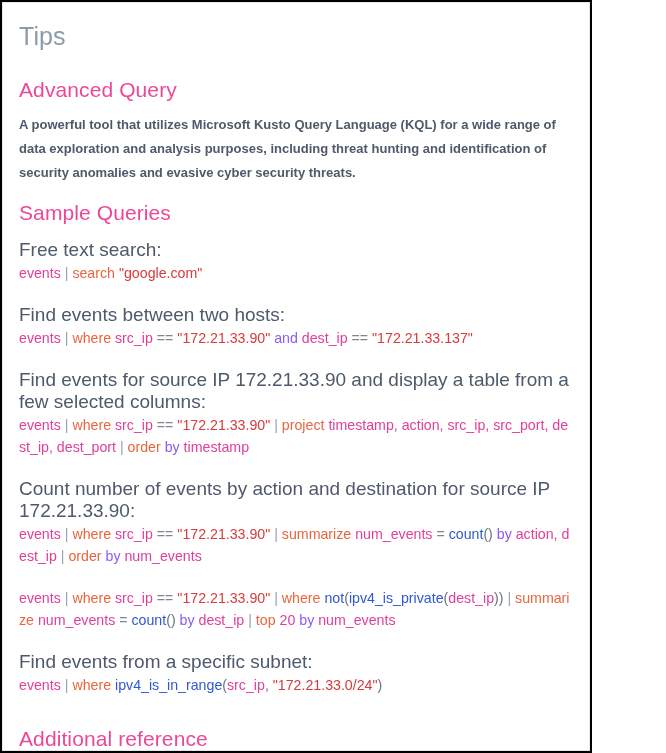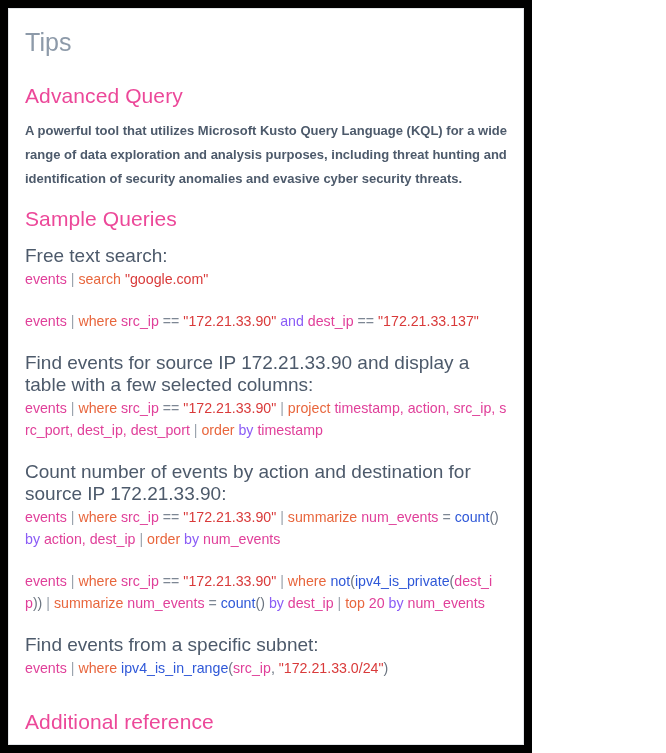--- a/index.html
+++ b/index.html
@@ -11,23 +11,23 @@
     width: 666px;
     height: 753px;
     overflow: hidden;
     font-family: "Liberation Sans", sans-serif;
     -webkit-font-smoothing: antialiased;
   }
 
   
   #tips-panel {
     box-sizing: border-box;
-    width: 532px;
+    width: 592px;
     height: 753px;
-    border: 8px solid #000000;
+    border: 2px solid #000000;
     background: #ffffff;
     position: relative;
   }
   #tips-inner {
     box-sizing: border-box;
     width: 100%;
     height: 100%;
     border: 1px solid #e3e6ea;
     padding: 16px 14px 0 14px;
     overflow: hidden;
@@ -108,25 +108,26 @@
     <div class="body-text">A powerful tool that utilizes Microsoft Kusto Query Language (KQL) for a wide range of data exploration and analysis purposes, including threat hunting and identification of security anomalies and evasive cyber security threats.</div>
 
     <div class="section-heading sec-sample">Sample Queries</div>
 
     <div class="query-block first">
       <div class="query-label">Free text search:</div>
       <div class="query-code"><span class="t-table">events</span><span class="t-pipe"> | </span><span class="t-kw">search</span><span class="t-punct"> </span><span class="t-str">"google.com"</span></div>
     </div>
 
     <div class="query-block">
+      <div class="query-label">Find events between two hosts:</div>
       <div class="query-code"><span class="t-table">events</span><span class="t-pipe"> | </span><span class="t-kw">where</span><span> </span><span class="t-col">src_ip</span><span> </span><span class="t-op">==</span><span> </span><span class="t-str">"172.21.33.90"</span><span> </span><span class="t-logic">and</span><span> </span><span class="t-col">dest_ip</span><span> </span><span class="t-op">==</span><span> </span><span class="t-str">"172.21.33.137"</span></div>
     </div>
 
     <div class="query-block">
-      <div class="query-label">Find events for source IP 172.21.33.90 and display a table with a few selected columns:</div>
+      <div class="query-label">Find events for source IP 172.21.33.90 and display a table from a few selected columns:</div>
       <div class="query-code"><span class="t-table">events</span><span class="t-pipe"> | </span><span class="t-kw">where</span><span> </span><span class="t-col">src_ip</span><span> </span><span class="t-op">==</span><span> </span><span class="t-str">"172.21.33.90"</span><span class="t-pipe"> | </span><span class="t-kw">project</span><span> </span><span class="t-col">timestamp, action, src_ip, src_port, dest_ip, dest_port</span><span class="t-pipe"> | </span><span class="t-kw">order</span><span> </span><span class="t-logic">by</span><span> </span><span class="t-col">timestamp</span></div>
     </div>
 
     <div class="query-block">
       <div class="query-label">Count number of events by action and destination for source IP 172.21.33.90:</div>
       <div class="query-code"><span class="t-table">events</span><span class="t-pipe"> | </span><span class="t-kw">where</span><span> </span><span class="t-col">src_ip</span><span> </span><span class="t-op">==</span><span> </span><span class="t-str">"172.21.33.90"</span><span class="t-pipe"> | </span><span class="t-kw">summarize</span><span> </span><span class="t-col">num_events</span><span> </span><span class="t-op">=</span><span> </span><span class="t-func">count</span><span class="t-punct">()</span><span> </span><span class="t-logic">by</span><span> </span><span class="t-col">action, dest_ip</span><span class="t-pipe"> | </span><span class="t-kw">order</span><span> </span><span class="t-logic">by</span><span> </span><span class="t-col">num_events</span></div>
     </div>
 
     <div class="query-block">
       <div class="query-code"><span class="t-table">events</span><span class="t-pipe"> | </span><span class="t-kw">where</span><span> </span><span class="t-col">src_ip</span><span> </span><span class="t-op">==</span><span> </span><span class="t-str">"172.21.33.90"</span><span class="t-pipe"> | </span><span class="t-kw">where</span><span> </span><span class="t-func">not</span><span class="t-punct">(</span><span class="t-func">ipv4_is_private</span><span class="t-punct">(</span><span class="t-col">dest_ip</span><span class="t-punct">))</span><span class="t-pipe"> | </span><span class="t-kw">summarize</span><span> </span><span class="t-col">num_events</span><span> </span><span class="t-op">=</span><span> </span><span class="t-func">count</span><span class="t-punct">()</span><span> </span><span class="t-logic">by</span><span> </span><span class="t-col">dest_ip</span><span class="t-pipe"> | </span><span class="t-kw">top</span><span> </span><span class="t-num">20</span><span> </span><span class="t-logic">by</span><span> </span><span class="t-col">num_events</span></div>

